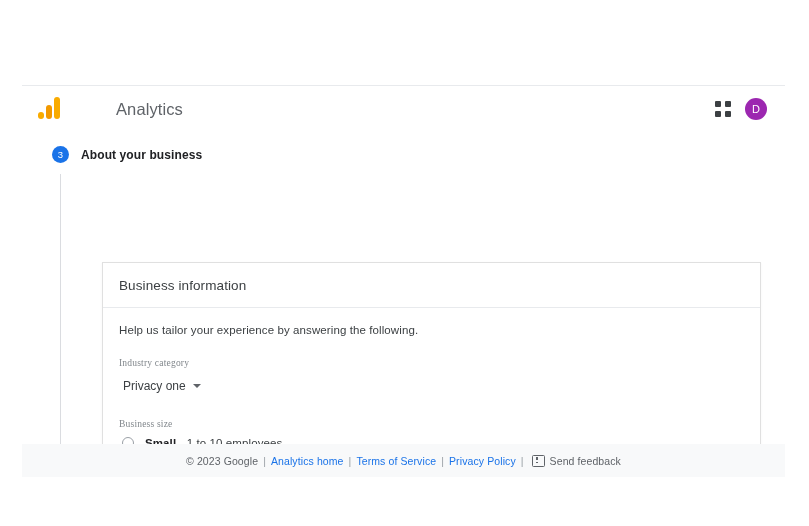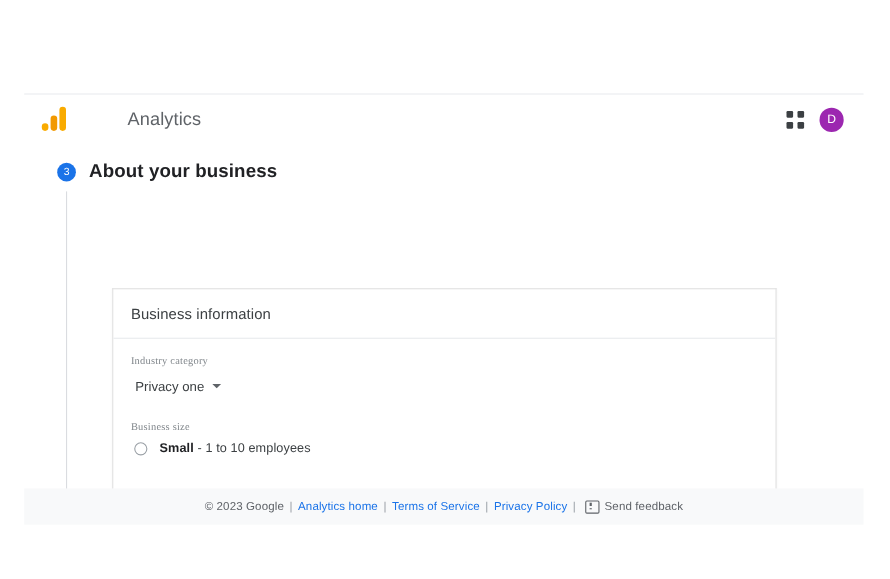--- a/index.html
+++ b/index.html
@@ -132,40 +132,40 @@
     border-radius: 50%;
     background: #1a73e8;
     color: #ffffff;
     font-size: 9.5px;
     display: flex;
     align-items: center;
     justify-content: center;
     flex: none;
   }
   #step-label {
-    font-size: 17px;
+    font-size: 12px;
     color: #202124;
     font-weight: bold;
     letter-spacing: .1px;
   }
   #step-connector {
     position: absolute;
     left: 38px;
     top: 28px;
     width: 1px;
     height: 330px;
     background: #dadce0;
   }
 
   
   #card {
     position: absolute;
     left: 80px;
     top: 176px;
-    width: 604px;
+    width: 659px;
     height: 237px;
     background: #ffffff;
     border: 1px solid #e0e0e0;
     border-bottom: none;
     box-sizing: border-box;
     box-shadow: 0 1px 2px rgba(60,64,67,.06);
     overflow: hidden;
   }
   #card-header {
     height: 45px;
@@ -331,20 +331,21 @@
       <div id="step-label">About your business</div>
     </div>
     <div id="step-connector"></div>
   </div>
 
   <div id="card">
     <div id="card-header">
       <div id="card-title">Business information</div>
     </div>
     <div id="card-body">
+      <p id="intro-text">Help us tailor your experience by answering the following.</p>
 
       <div class="field-label">Industry category</div>
       <div id="industry-select">
         <span>Privacy one</span>
         <span id="select-caret"></span>
       </div>
 
       <div class="field-label">Business size</div>
 
       <div class="radio-row">

